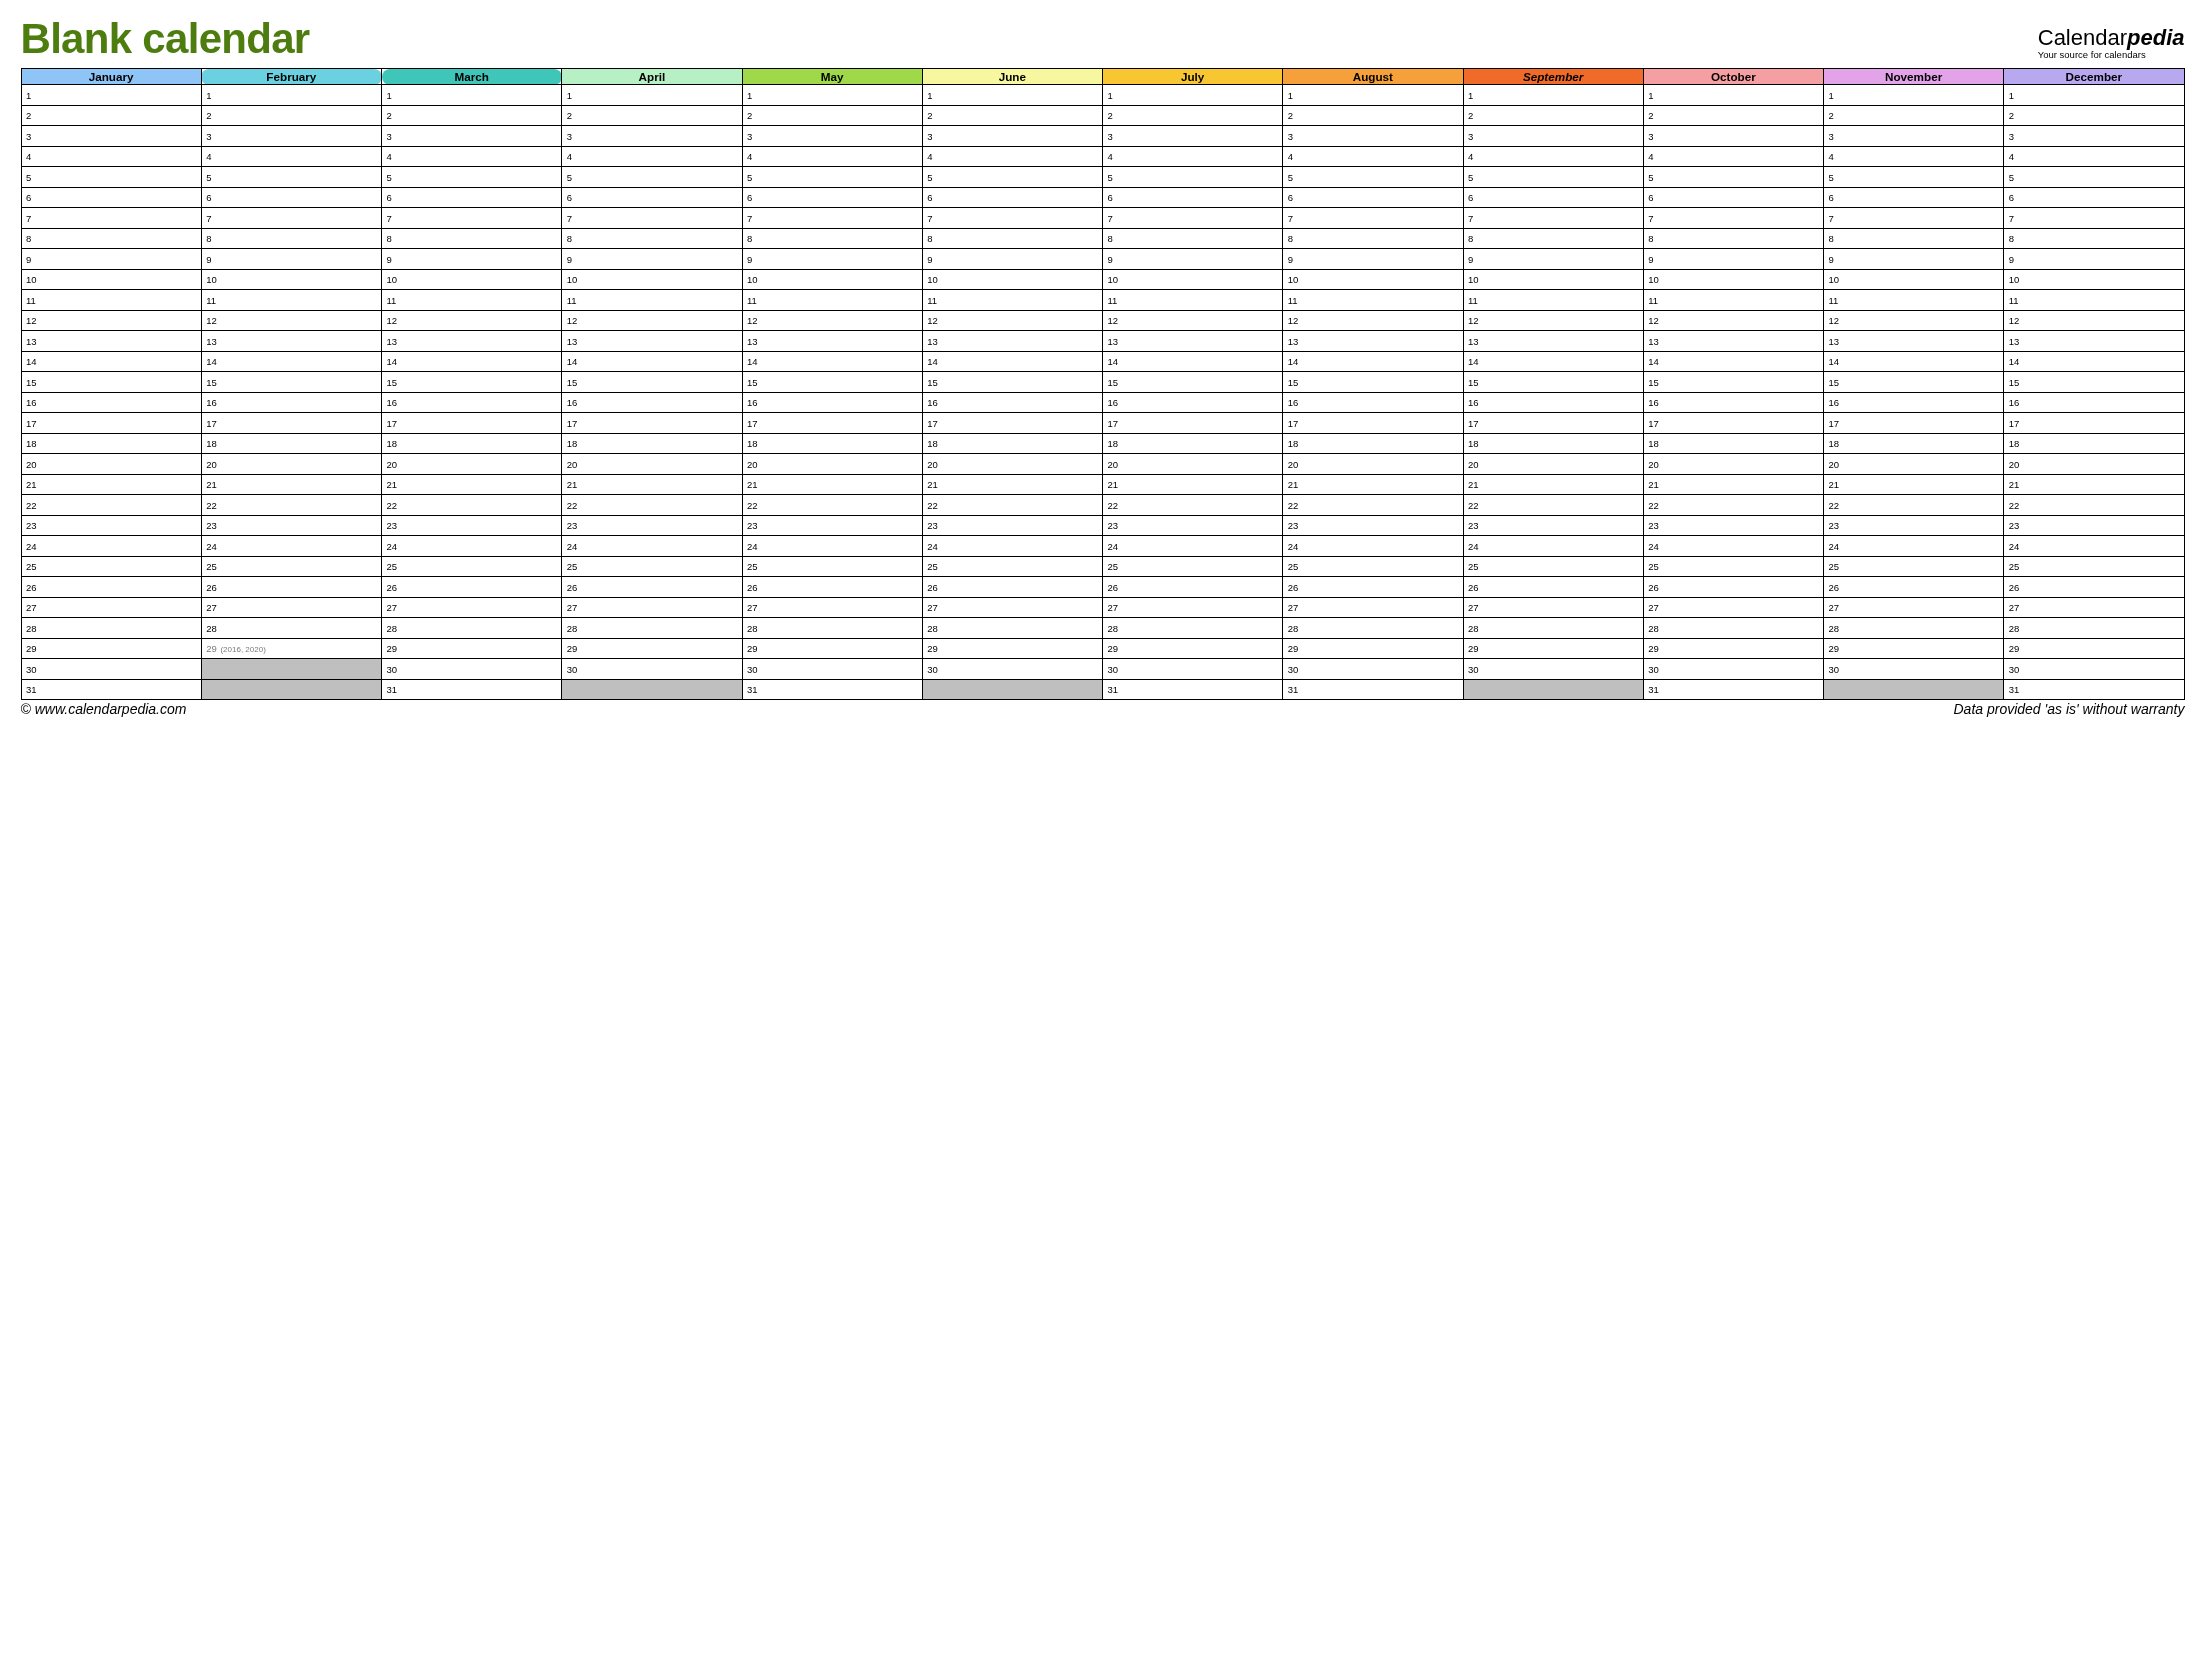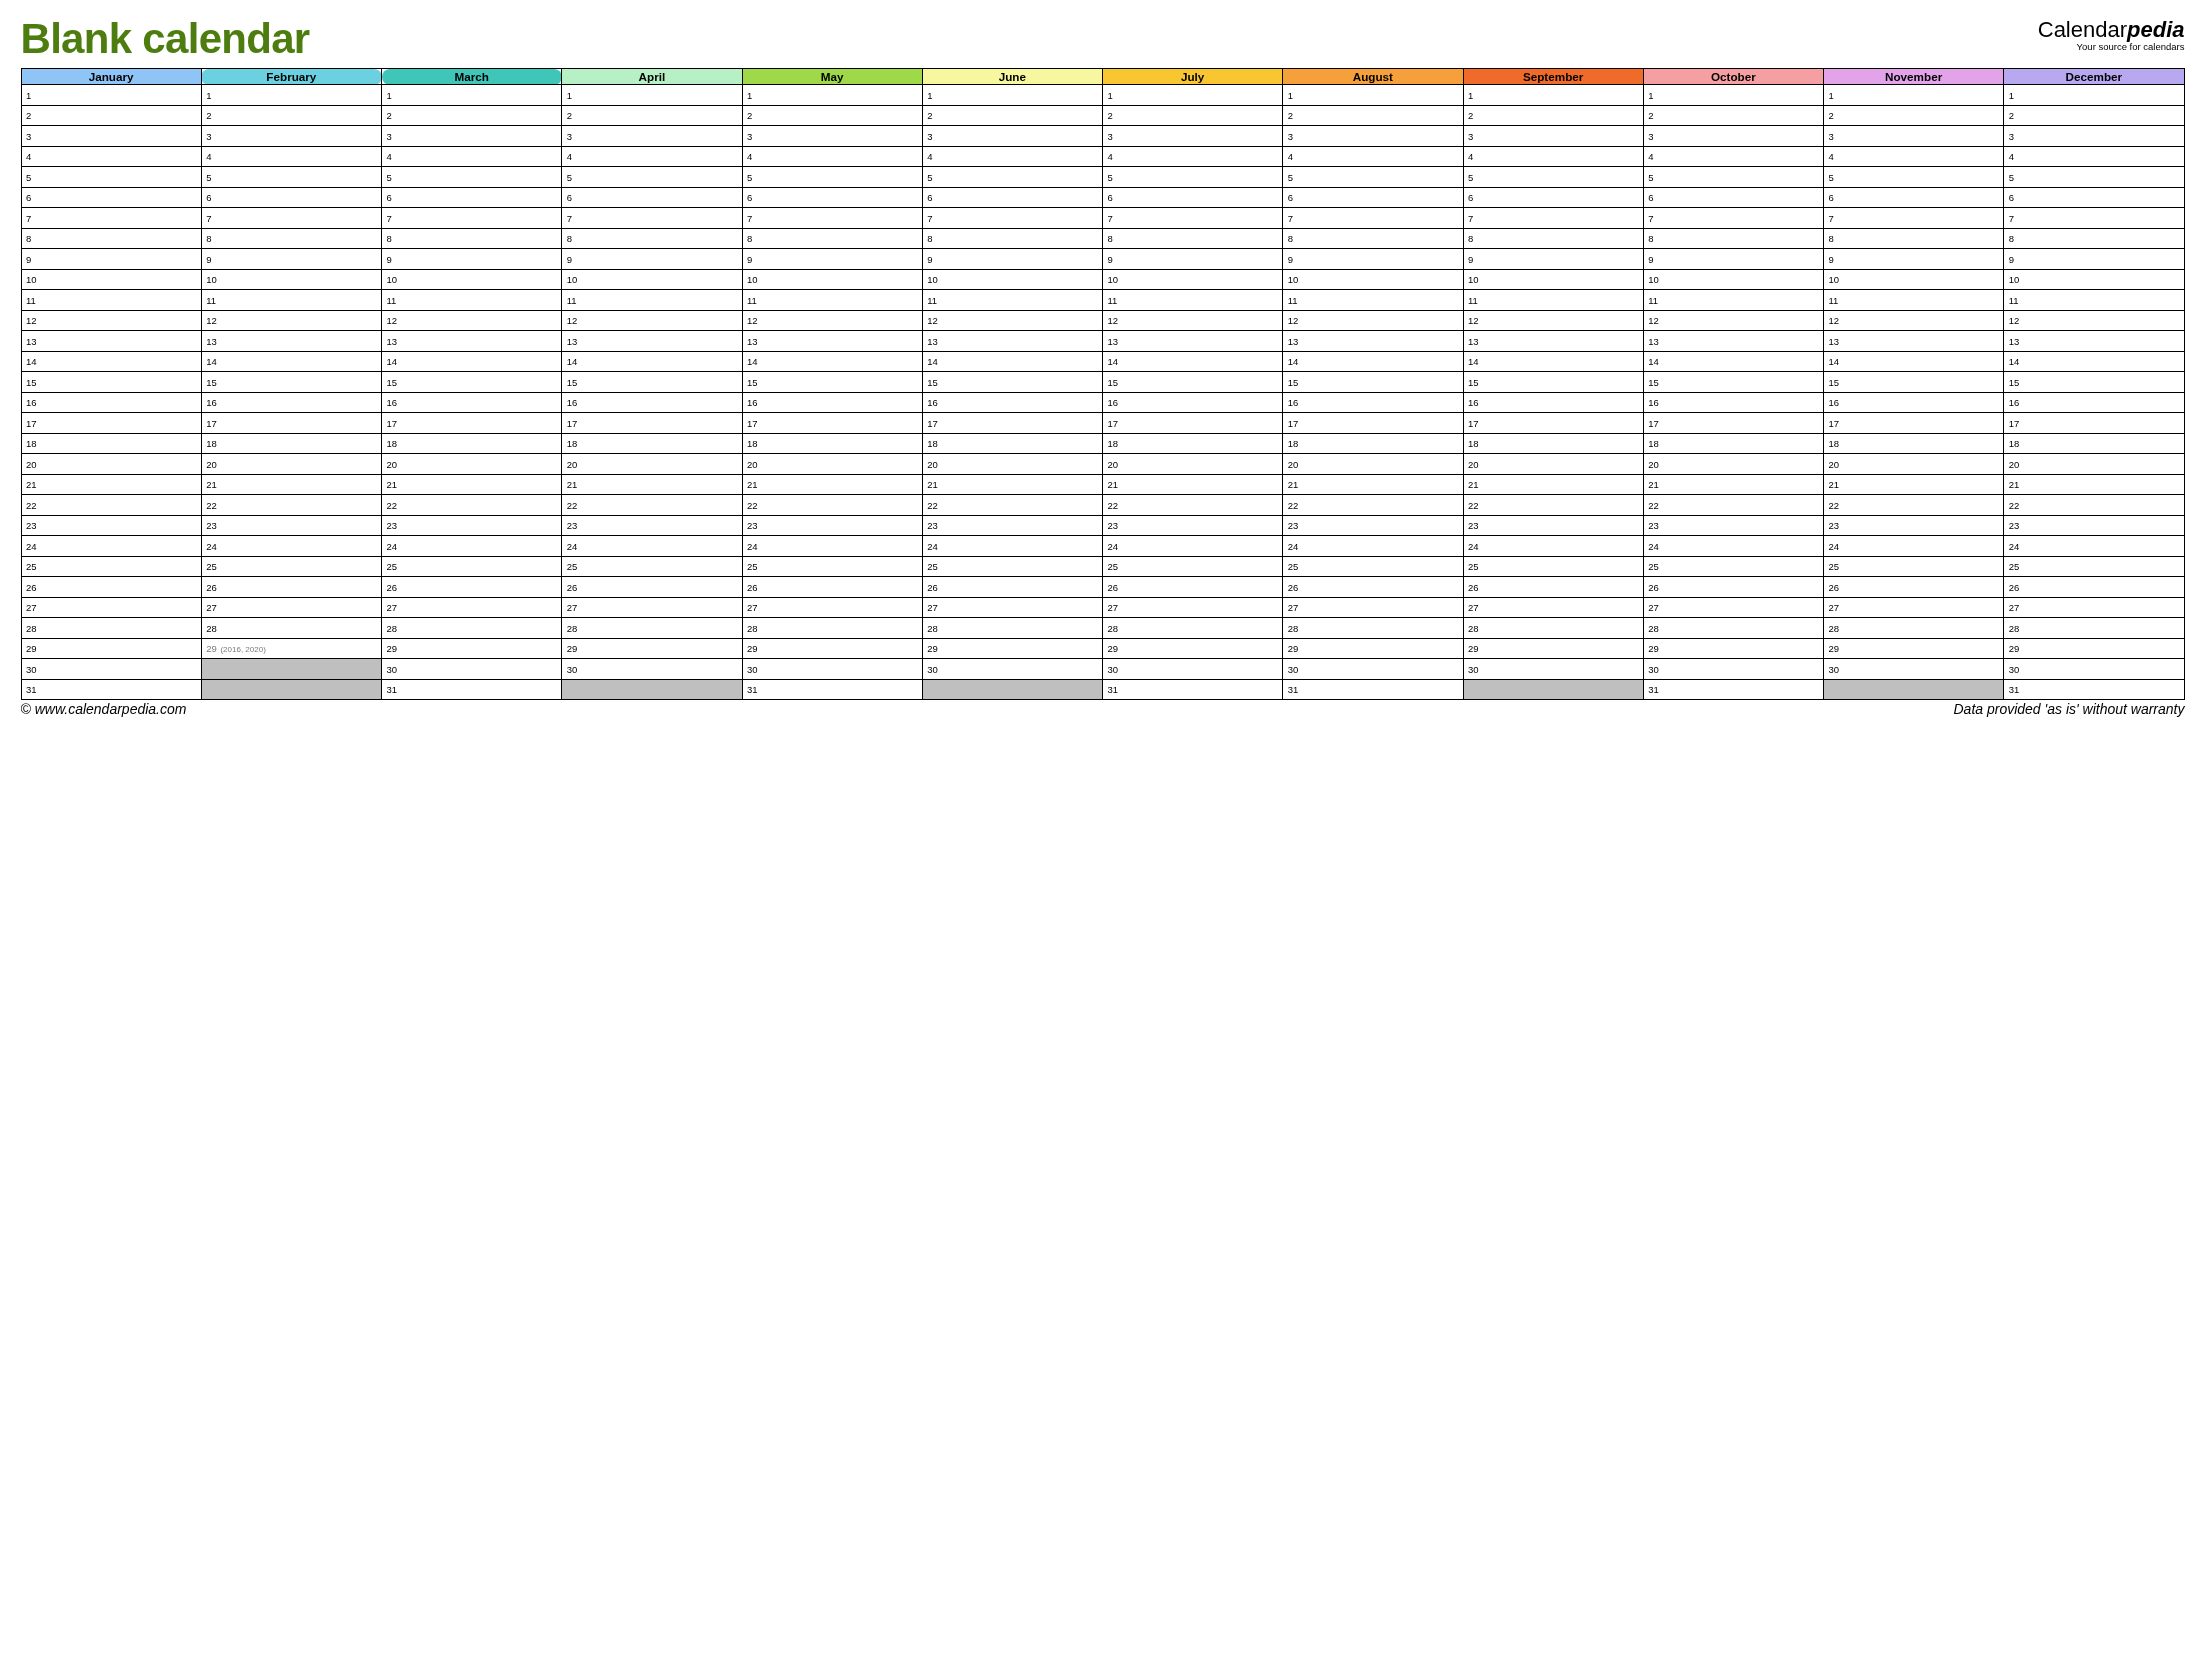--- a/index.html
+++ b/index.html
@@ -14,22 +14,23 @@
     align-items: flex-start;
     margin-bottom: 5.9px;
   }
   .title {
     font-size: 42px;
     font-weight: bold;
     color: #4d7c0f;
     letter-spacing: -0.7px;
   }
   .brand {
-    text-align: right;
+    text-align: left;
     padding-top: 2.9px;
+    margin-top: 8px;
   }
   .brand-main {
     font-size: 22px;
     font-weight: normal;
     color: #000;
   }
   .brand-main .pedia { font-style: italic; font-weight: bold; }
   .brand-tag {
     font-size: 9.5px;
     color: #000;
@@ -83,21 +84,21 @@
   <thead>
     <tr id="month-header-row">
         <th style="background-color: rgb(143, 196, 247);">January</th>
         <th style="background-color: rgb(107, 208, 224); border-radius: 8px;">February</th>
         <th style="background-color: rgb(64, 198, 184); border-radius: 8px;">March</th>
         <th style="background-color: rgb(184, 240, 198);">April</th>
         <th style="background-color: rgb(159, 217, 74);">May</th>
         <th style="background-color: rgb(247, 247, 160);">June</th>
         <th style="background-color: rgb(247, 198, 49);">July</th>
         <th style="background-color: rgb(245, 160, 58);">August</th>
-        <th style="background-color: rgb(240, 106, 42);">September</th>
+        <th style="background-color: rgb(240, 106, 42); font-style: italic;">September</th>
         <th style="background-color: rgb(245, 159, 162);">October</th>
         <th style="background-color: rgb(226, 163, 232);">November</th>
         <th style="background-color: rgb(183, 168, 240);">December</th>
       </tr>
   </thead>
   <tbody id="cal-body">
       <tr>
         <td>1</td>
         <td>1</td>
         <td>1</td>

